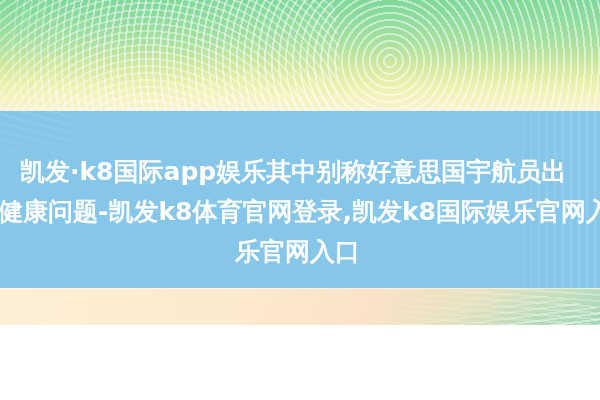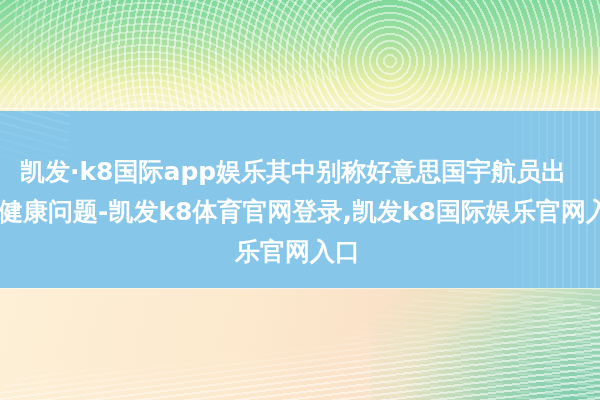--- a/index.html
+++ b/index.html
@@ -3,21 +3,21 @@
 <meta charset="utf-8">
 <style>
   html, body {
     margin: 0;
     padding: 0;
     background: #ffffff;
   }
   #banner {
     position: relative;
     width: 600px;
-    height: 400px;
+    height: 325px;
     overflow: hidden;
     font-family: "DejaVu Sans", "Liberation Sans", sans-serif;
   }
 
   
   .band-top {
     position: absolute;
     left: 0;
     top: 0;
     width: 600px;

